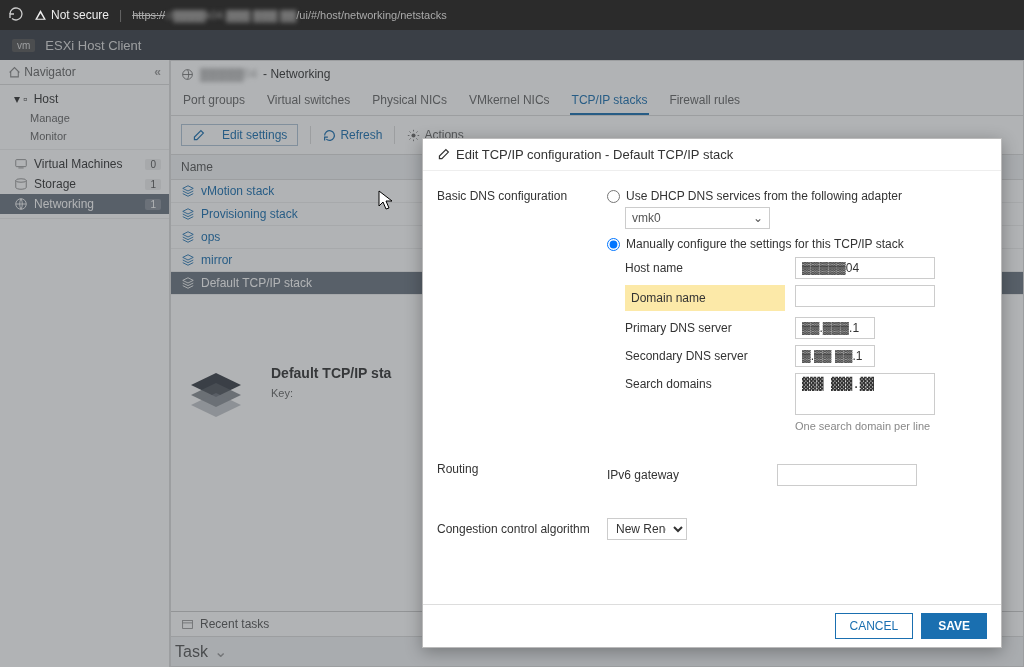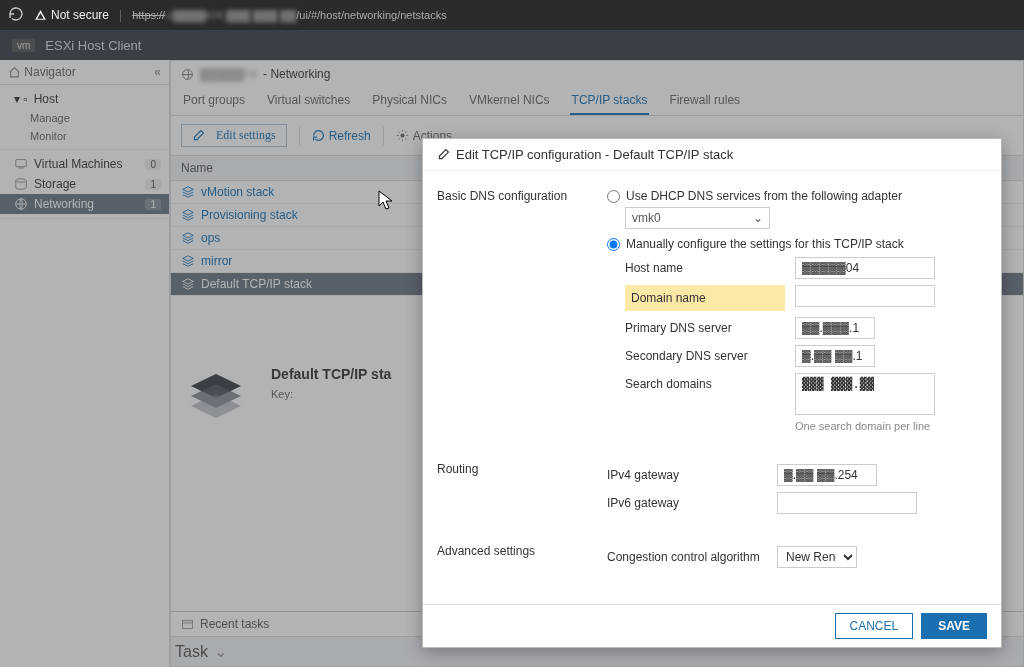--- a/index.html
+++ b/index.html
@@ -139,22 +139,21 @@
     }
     .toolbar .btn {
       border: 1px solid #b0c4d6;
       background: #fff;
       padding: 3px 10px;
       font-size: 12px;
       color: #1a6fb0;
       cursor: pointer;
       display: inline-flex;
       align-items: center;
-      gap: 11px;
-      font-family: Liberation Serif, serif;
+      gap: 17px;
     }
     .toolbar .link {
       color: #1a6fb0;
       font-size: 12px;
       cursor: pointer;
       display: inline-flex;
       align-items: center;
       gap: 4px;
     }
     .toolbar .divider { width: 1px; height: 18px; background: #ddd; margin: 0 6px; }
@@ -593,32 +592,27 @@
             </div>
           </div>
         </div>
       </div>
     </div>
 
     <div class="modal-section">
       <div class="modal-section-label">Routing</div>
       <div class="modal-section-content">
         <div class="form-row">
-          <div class="label">IPv4 gateway</div>
-          <input type="text" style="width: 100px;" value="▓.▓▓ ▓▓.254">
-        </div>
-        <div class="form-row">
           <div class="label">IPv6 gateway</div>
           <input type="text" value="" style="">
         </div>
       </div>
     </div>
 
     <div class="modal-section">
-      <div class="modal-section-label">Advanced settings</div>
       <div class="modal-section-content">
         <div class="form-row">
           <div class="label">Congestion control algorithm</div>
           <select class="styled" style="width:80px">
             <option>New Reno</option>
           </select>
         </div>
       </div>
     </div>
   </div>

